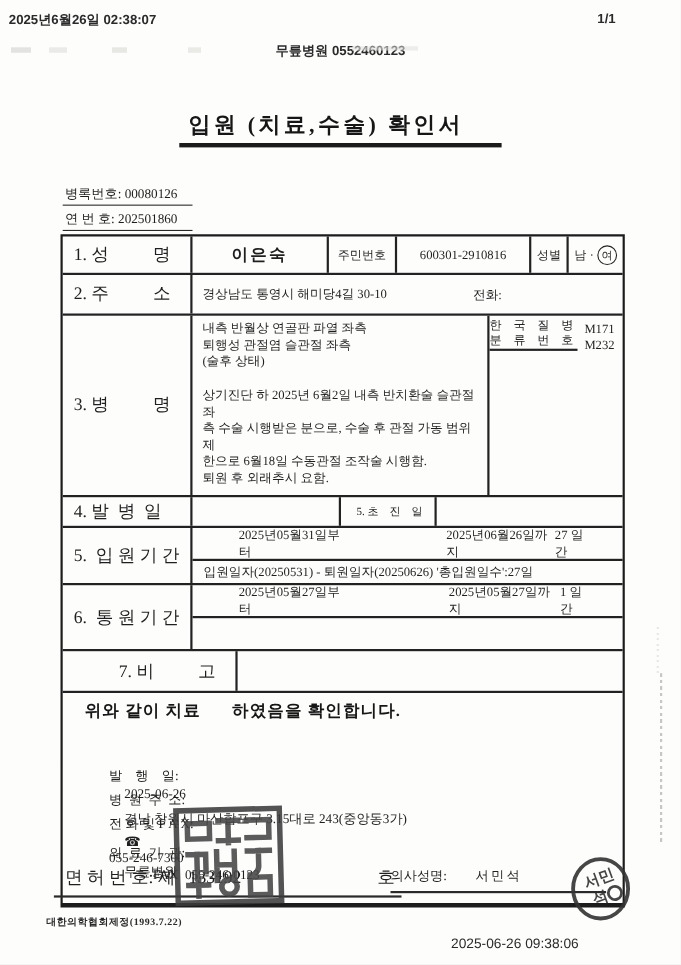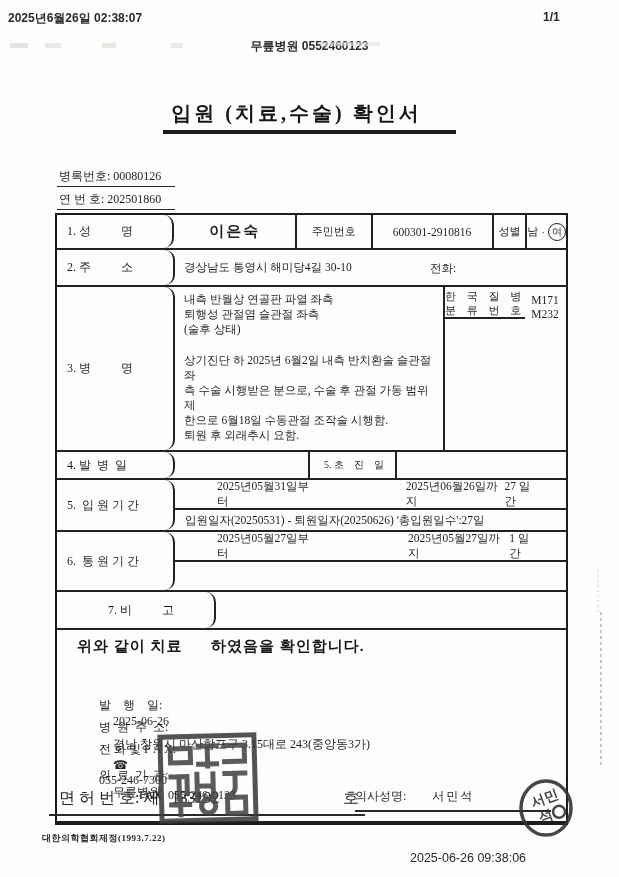--- a/index.html
+++ b/index.html
@@ -29,25 +29,25 @@
   
   .doc-nums { position:absolute; left:57px; top:167px; font-size:12px; color:#1d1d1d; }
   .doc-num { width:fit-content; padding:1px 14px 1px 2px; border-bottom:1.5px solid #2a2a2a; margin-bottom:3px; white-space:pre; }
 
   
   .doc-box { position:absolute; left:55px; top:213px; width:513px; height:612px;
     border:2px solid #1c1c1c; border-bottom:4px solid #1c1c1c; font-size:11.5px; color:#1f1f1f; overflow:visible; }
   .row { display:flex; border-bottom:2px solid #222; }
   .cell { position:relative; }
   .br { border-right:2px solid #222; }
-  .lbl { width:118px; display:flex; align-items:center; padding-left:10px; white-space:pre; font-size:12px;border-radius:10px; }
+  .lbl { width:118px; display:flex; align-items:center; padding-left:10px; white-space:pre; font-size:16px; }
 
   .r1 { height:35px; }
   .r1 .name { width:124px; display:flex; align-items:center; justify-content:center; font-size:15px; font-weight:bold; letter-spacing:2px; }
-  .r1 .rrn-l { width:76px; display:flex; align-items:center; justify-content:center; font-size:11px; }
+  .r1 .rrn-l { width:62px; display:flex; align-items:center; justify-content:center; font-size:11px; }
   .r1 .rrn-v { width:122px; display:flex; align-items:center; justify-content:center; font-size:11.5px; }
   .r1 .sex-l { width:34px; display:flex; align-items:center; justify-content:center; font-size:11px; }
   .r1 .sex-v { flex:1; display:flex; align-items:center; justify-content:center; gap:3px; font-size:11px; }
   .circ { border:1.5px solid #222; border-radius:50%; width:18px; height:18px; display:inline-flex; align-items:center; justify-content:center; font-size:10px; }
 
   .r2 { height:37px; }
   .r2 .addr { flex:1; display:flex; align-items:center; padding-left:9px; }
   .r2 .tel { position:absolute; left:255px; top:11px; }
 
   .r3 { height:165px; }

